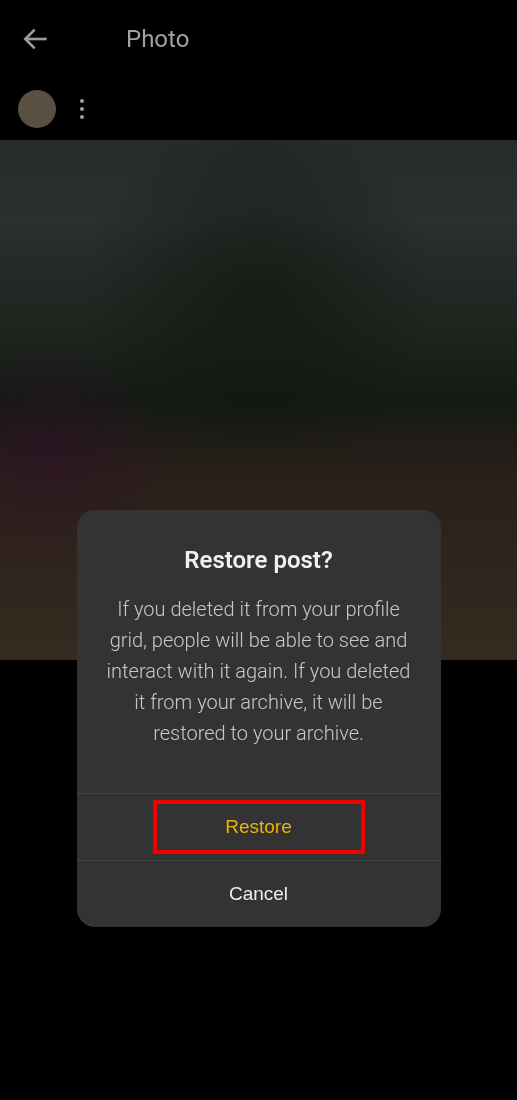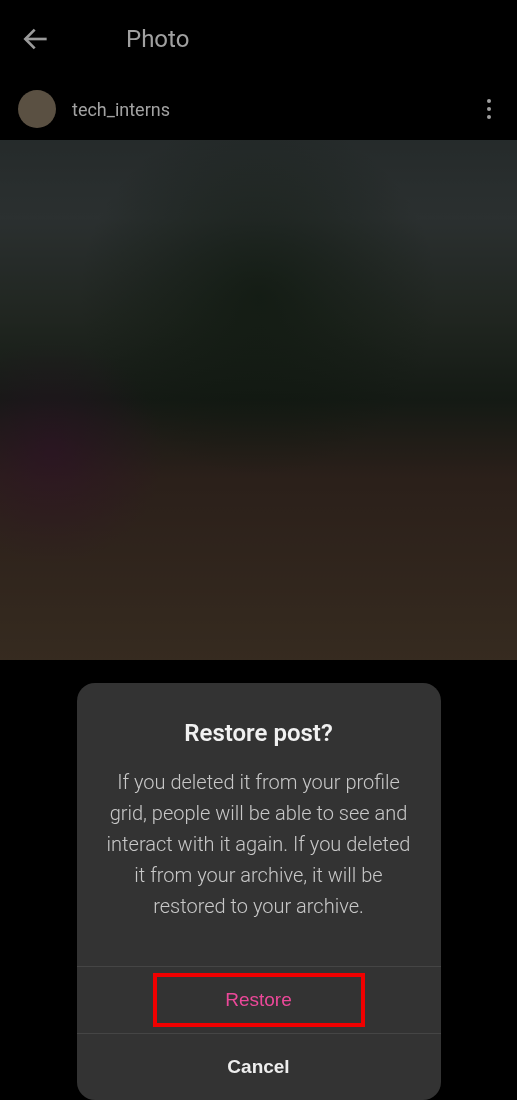--- a/index.html
+++ b/index.html
@@ -99,21 +99,21 @@
         radial-gradient(circle at 50% 30%, rgba(30,60,30,0.6) 0%, transparent 40%),
         radial-gradient(circle at 10% 60%, rgba(140,40,120,0.5) 0%, transparent 20%);
     }
     .modal-backdrop {
       position: absolute;
       top: 0;
       left: 0;
       right: 0;
       bottom: 0;
       display: flex;
-      align-items: flex-end;
+      align-items: center;
       justify-content: center;
       padding-top: 336px;
     }
     .modal {
       width: 364px;
       background: #333333;
       border-radius: 18px;
       overflow: hidden;
     }
     .modal-content {
@@ -140,26 +140,26 @@
       width: 100%;
       padding: 22px 0;
       text-align: center;
       font-size: 19px;
       background: transparent;
       border: none;
       cursor: pointer;
       position: relative;
     }
     .modal-button.primary {
-      color: #ec4899;
+      color: #eab308;
       font-weight: 500;
     }
     .modal-button.secondary {
       color: #eeeeee;
-      font-weight: 700;
+      font-weight: 400;
     }
     .highlight-box {
       position: absolute;
       border: 4px solid #f00000;
       top: 6px;
       bottom: 6px;
       left: 76px;
       right: 76px;
       pointer-events: none;
     }
@@ -172,21 +172,20 @@
     <svg viewBox="0 0 24 24">
         <line x1="20" y1="12" x2="4" y2="12"></line>
         <polyline points="11 5 4 12 11 19"></polyline>
       </svg>
   </div>
   <div class="header-title">Photo</div>
 </div>
 
 <div class="post-header">
   <div class="avatar"></div>
-  <div class="username">tech_interns</div>
   <div class="more-icon">
     <div class="more-dots">
         <span></span>
         <span></span>
         <span></span>
       </div>
   </div>
 </div>
 
 <div class="photo-area">

